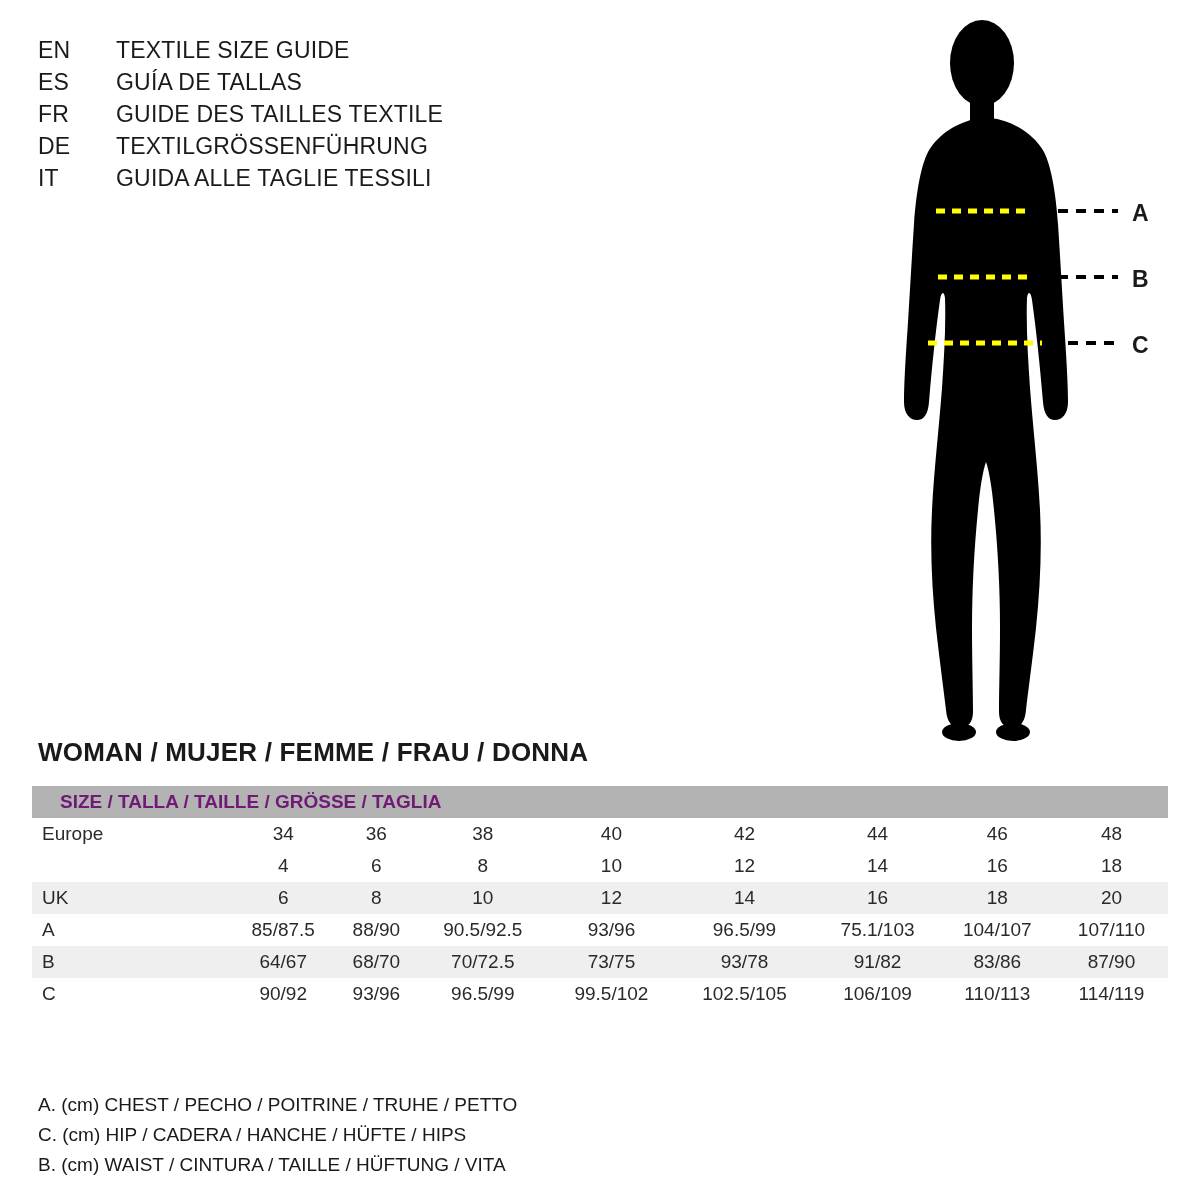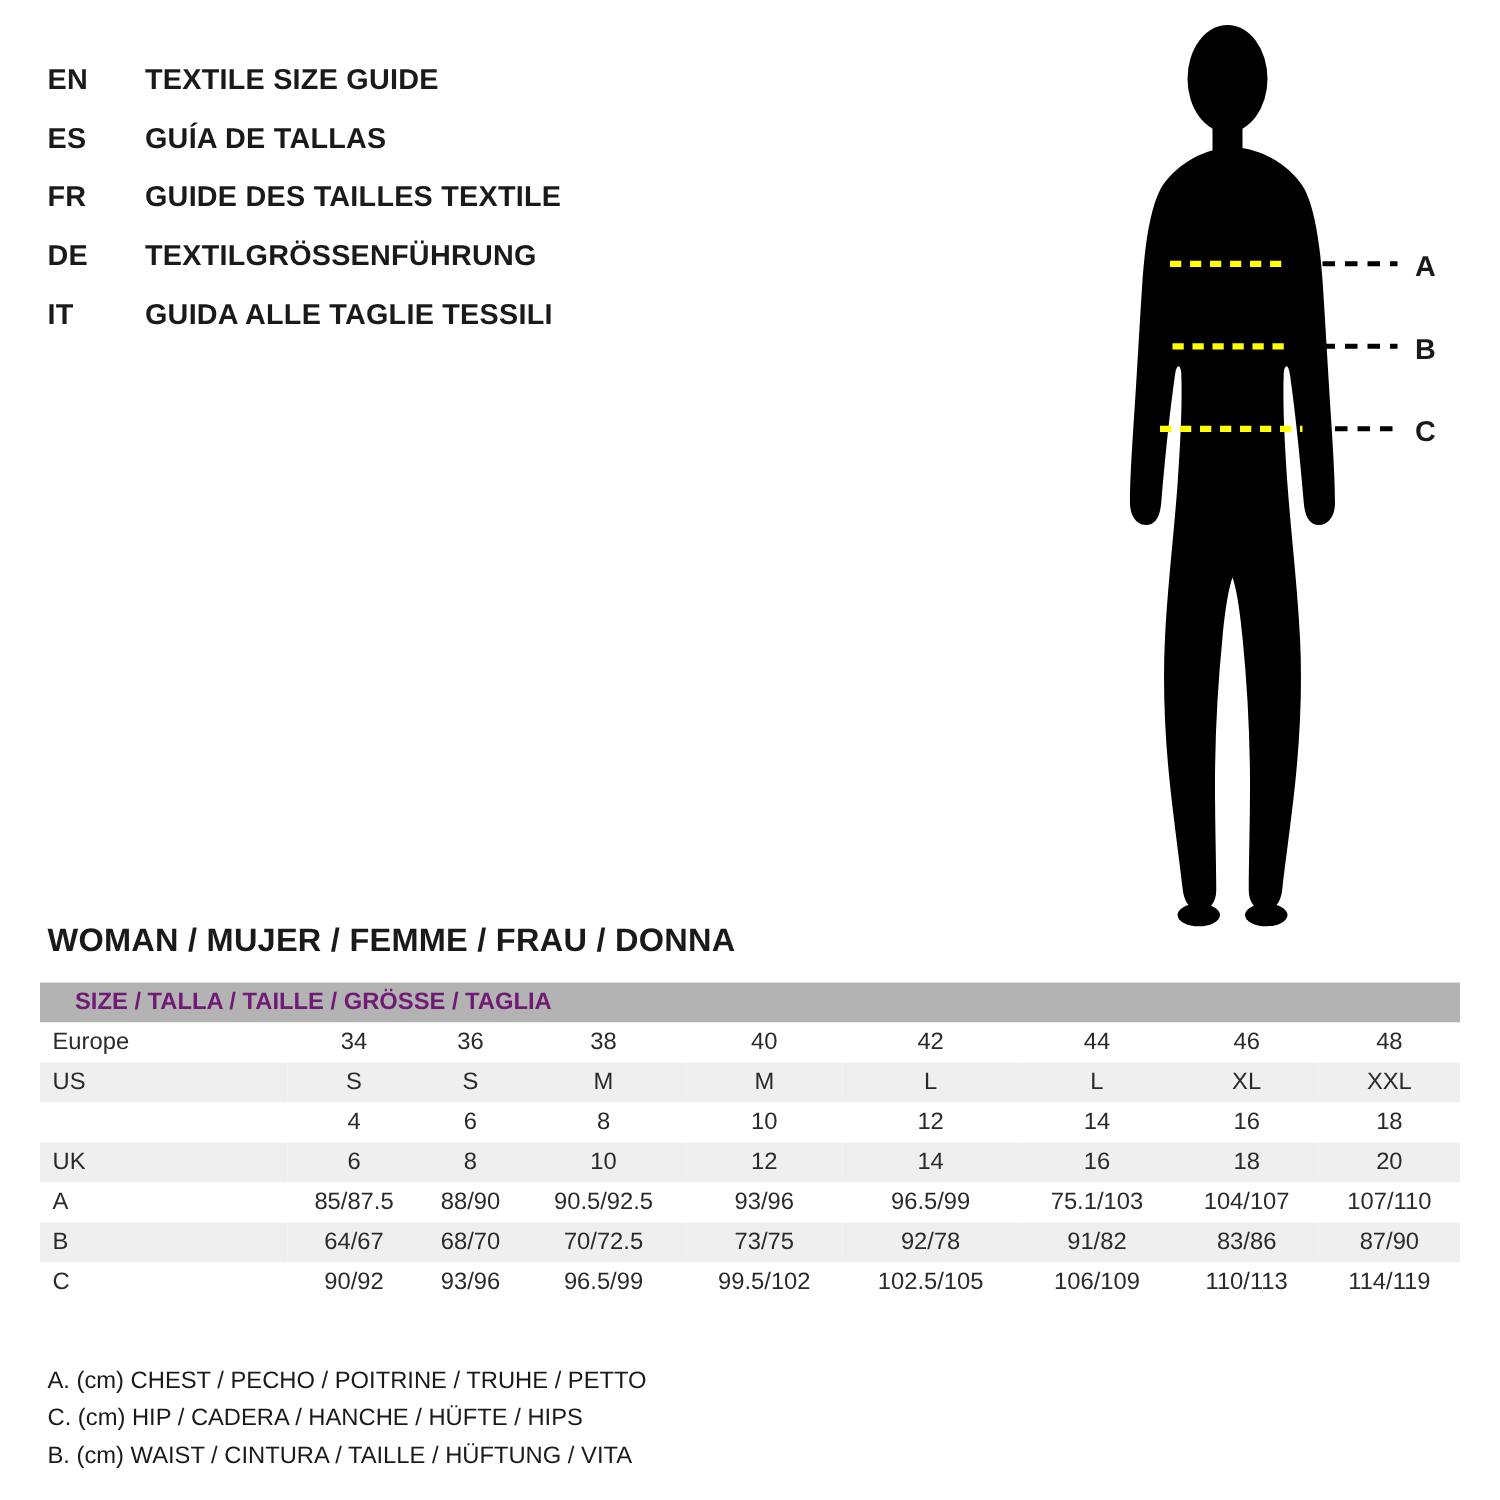--- a/index.html
+++ b/index.html
@@ -21,28 +21,27 @@
 
   
   .lang-block {
     position: absolute;
     left: 38px;
     top: 32px;
     width: 520px;
   }
   .lang-row {
     display: flex;
-    align-items: center;
+    align-items: flex-end;
     height: 32px;
     font-size: 23px;
-    font-weight: bold;
+    font-weight: normal;
     letter-spacing: 0.2px;
     color: #1a1a1a;
     text-transform: uppercase;
-    margin-top: 15px;
   }
   .lang-code {
     width: 78px;
     flex: 0 0 78px;
   }
   .lang-text {
     flex: 1 1 auto;
   }
 
   
@@ -236,31 +235,20 @@
         <td class="row-label col-label-w">Europe</td>
         <td>34</td>
         <td>36</td>
         <td>38</td>
         <td>40</td>
         <td>42</td>
         <td>44</td>
         <td>46</td>
         <td>48</td>
       </tr>
-      <tr class="even-row">
-        <td class="row-label col-label-w">US</td>
-        <td>S</td>
-        <td>S</td>
-        <td>M</td>
-        <td>M</td>
-        <td>L</td>
-        <td>L</td>
-        <td>XL</td>
-        <td>XXL</td>
-      </tr>
       <tr class="odd-row">
         <td class="row-label col-label-w"></td>
         <td>4</td>
         <td>6</td>
         <td>8</td>
         <td>10</td>
         <td>12</td>
         <td>14</td>
         <td>16</td>
         <td>18</td>
@@ -286,21 +274,21 @@
         <td>75.1/103</td>
         <td>104/107</td>
         <td>107/110</td>
       </tr>
       <tr class="even-row">
         <td class="row-label col-label-w">B</td>
         <td>64/67</td>
         <td>68/70</td>
         <td>70/72.5</td>
         <td>73/75</td>
-        <td>92/78</td>
+        <td>93/78</td>
         <td>91/82</td>
         <td>83/86</td>
         <td>87/90</td>
       </tr>
       <tr class="odd-row">
         <td class="row-label col-label-w">C</td>
         <td>90/92</td>
         <td>93/96</td>
         <td>96.5/99</td>
         <td>99.5/102</td>

